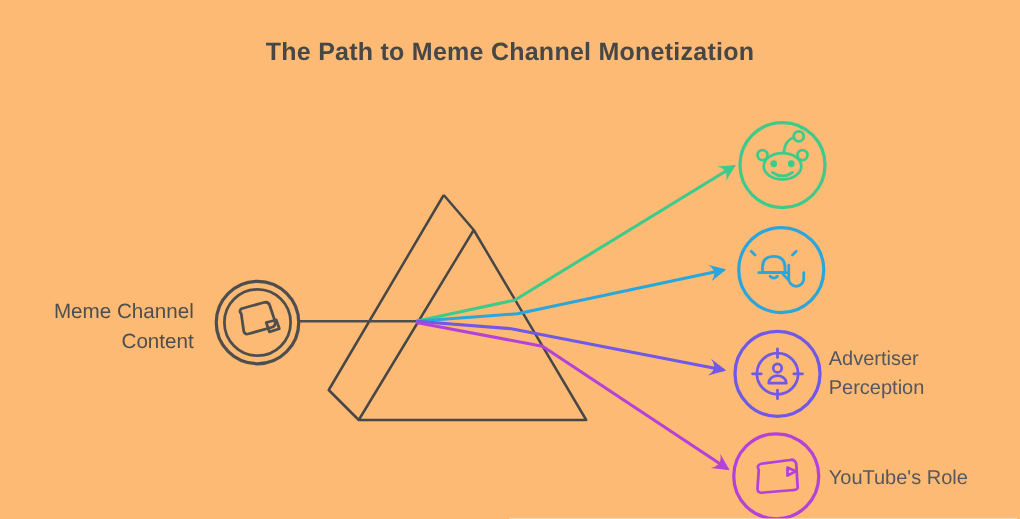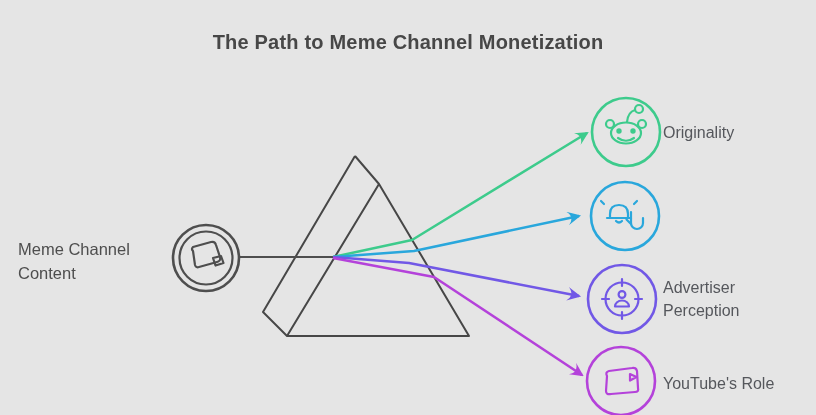--- a/index.html
+++ b/index.html
@@ -1,26 +1,26 @@
 <!DOCTYPE html>
 <html><head>
 <meta charset="utf-8">
 <style>
   html,body{margin:0;padding:0;background:#ffffff;}
   #stage{
-    position:relative;width:816px;height:415px;background:#e5e5e5;overflow:hidden;
+    position:relative;width:816px;height:415px;background:#fdba74;overflow:hidden;
     font-family:"Liberation Sans",sans-serif;
   }
   #diagram-svg{position:absolute;left:0;top:0;}
   .title{
     position:absolute;left:0;top:31px;width:816px;text-align:center;
     font-size:20px;font-weight:bold;color:#474747;letter-spacing:.2px;
   }
   .source-label{
-    position:absolute;left:18px;top:237px;width:137px;
+    position:absolute;left:18px;top:237px;width:137px;text-align:right;
     font-size:16.5px;line-height:24px;color:#4e4e4e;
   }
   .node-label{
     position:absolute;left:663px;transform:translateY(-50%);
     font-size:16px;line-height:23px;color:#55575c;white-space:nowrap;
   }
   .node-label.wrap{white-space:normal;width:112px;}
 </style>
 </head>
 <body>
@@ -103,16 +103,15 @@
       <circle cx="621" cy="381" r="34" stroke-width="2.6"></circle>
       <g>
         <path d="M607,376 Q605,372 609,371 L632,368 Q636,367 637,371 L638,388 Q639,392 635,392 L611,394 Q606,395 606,391 Z"></path>
         <path d="M630,374 l6.5,3 l-6.5,3.5 z"></path>
       </g>
     </g>
   </svg>
 
   <div class="source-label">Meme Channel Content</div>
 
-  <div class="node-label" style="top:132px">Originality</div>
   <div class="node-label wrap" style="top:299px">Advertiser Perception</div>
   <div class="node-label" style="top:383px">YouTube's Role</div>
 </div>
 
 </body></html>

